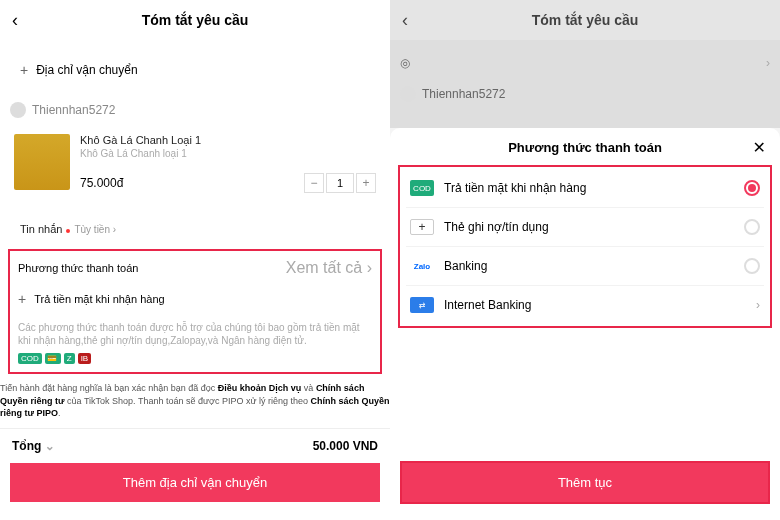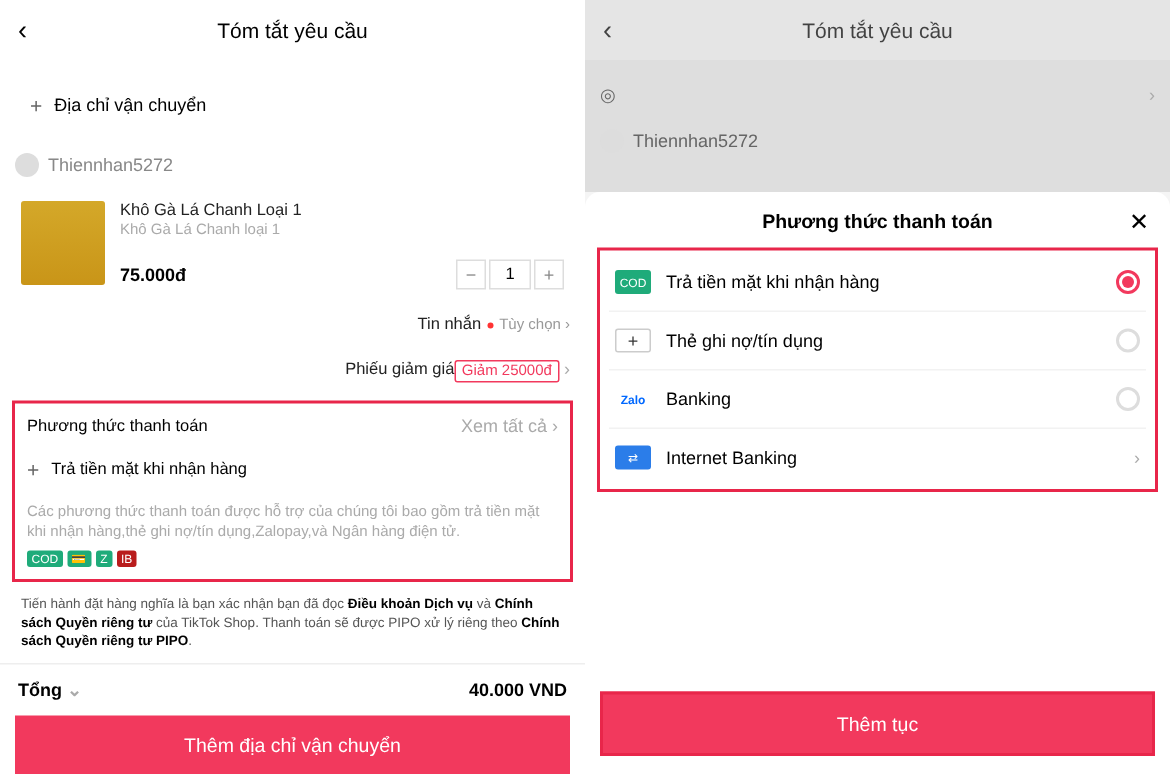--- a/index.html
+++ b/index.html
@@ -2,54 +2,54 @@
 <html><head>
 <meta charset="utf-8">
 <style>
   * { box-sizing: border-box; margin: 0; padding: 0; font-family: -apple-system, Helvetica, Arial, sans-serif; }
   body { background: #000; width: 780px; height: 520px; overflow: hidden; display: flex; }
   .phone { width: 390px; height: 520px; position: relative; }
   .phone-left { background: #fff; }
   .phone-right { background: #f5f5f5; }
   .header { display: flex; align-items: center; justify-content: center; height: 40px; position: relative; background: #fff; }
   .header .back { position: absolute; left: 12px; font-size: 18px; }
-  .header .title { font-size: 14px; font-weight: 400; }
+  .header .title { font-size: 14px; font-weight: 700; }
   .header.dim { background: #e8e8e8; opacity: 0.7; }
   .section { background: #fff; margin: 6px 10px 0; padding: 10px; font-size: 12px; }
   .add-row { display: flex; align-items: center; gap: 8px; padding: 6px 0; }
   .plus { font-size: 14px; color: #666; }
   .user-row { display: flex; align-items: center; gap: 6px; padding: 8px 10px; color: #888; font-size: 12px; }
   .avatar-circle { width: 16px; height: 16px; border-radius: 50%; background: #ddd; }
   .product { display: flex; gap: 10px; padding: 8px 14px; background: #fff; }
   .thumb { width: 56px; height: 56px; background: linear-gradient(#d4a829, #c99518); border-radius: 2px; }
   .prod-info { flex: 1; font-size: 11px; }
   .prod-name { font-weight: 500; color: #222; }
   .prod-sub { color: #aaa; font-size: 10px; margin-top: 2px; }
   .price-row { display: flex; align-items: center; justify-content: space-between; margin-top: 14px; }
-  .price { font-weight: 700; font-size: 12px; }
+  .price { font-weight: 400; font-size: 12px; }
   .qty { display: flex; align-items: center; gap: 2px; }
   .qty-btn { width: 20px; height: 20px; border: 1px solid #ddd; display: flex; align-items: center; justify-content: center; font-size: 12px; color: #888; }
   .qty-val { width: 28px; height: 20px; border: 1px solid #ddd; display: flex; align-items: center; justify-content: center; font-size: 11px; }
-  .row-flex { display: flex; justify-content: flex-end; align-items: center; padding: 8px 10px; font-size: 11px; background: #fff; margin-top: 1px; }
+  .row-flex { display: flex; justify-content: flex-start; align-items: center; padding: 8px 20px; font-size: 11px; background: #fff; margin-top: 14px; }
   .label { color: #222; }
   .option { color: #999; font-size: 10px; }
   .dot { width: 4px; height: 4px; background: #f33; border-radius: 50%; display: inline-block; margin: 0 4px; }
   .discount-tag { color: #f2395d; border: 1px solid #f2395d; padding: 1px 4px; font-size: 10px; border-radius: 2px; }
   .highlight-box { border: 2px solid #e8264a; margin: 6px 8px 0; padding: 8px; background: #fff; }
   .pm-head { display: flex; justify-content: space-between; align-items: center; font-size: 11px; padding-bottom: 6px; }
-  .pm-head .all { color: #aaa; font-size: 12px; }
+  .pm-head .all { color: #aaa; font-size: 16px; }
   .pm-add { display: flex; align-items: center; gap: 8px; padding: 8px 0; font-size: 11px; }
   .disclaimer { font-size: 10px; color: #aaa; line-height: 1.3; margin-top: 6px; }
   .badges { display: flex; gap: 3px; margin-top: 6px; }
   .badge { padding: 1px 3px; font-size: 8px; color: #fff; border-radius: 2px; }
   .b-cod { background: #1fab7a; }
   .b-card { background: #1fab7a; }
   .b-zalo { background: #1fab7a; }
   .b-ib { background: #b91c1c; }
-  .terms { font-size: 9px; color: #555; padding: 8px 14px; line-height: 1.4; }
+  .terms { font-size: 9px; color: #555; padding: 8px 0; line-height: 1.4; }
   .terms b { color: #000; }
   .total-bar { display: flex; justify-content: space-between; align-items: center; padding: 10px 12px; font-size: 12px; font-weight: 600; border-top: 1px solid #eee; background: #fff; }
   .cta { background: #f2395d; color: #fff; text-align: center; padding: 12px; font-size: 13px; font-weight: 500; margin: 0 10px 8px; }
   .cta.boxed { border: 2px solid #e8264a; }
   .dim-area { position: absolute; top: 0; left: 0; right: 0; height: 128px; background: rgba(200,200,200,0.5); }
   .dim-content { padding: 8px 10px; font-size: 12px; color: #666; }
   .dim-row { display: flex; align-items: center; gap: 6px; padding: 8px 0; }
   .pin { font-size: 12px; }
   .sheet { position: absolute; bottom: 0; left: 0; right: 0; background: #fff; border-radius: 10px 10px 0 0; padding: 12px 0 0; height: 392px; display: flex; flex-direction: column; }
   .sheet-head { display: flex; align-items: center; justify-content: center; position: relative; padding-bottom: 10px; }
@@ -98,25 +98,21 @@
         <div class="qty">
           <span class="qty-btn">−</span>
           <span class="qty-val">1</span>
           <span class="qty-btn">+</span>
         </div>
       </div>
     </div>
   </div>
   <div class="row-flex">
     <span class="label">Tin nhắn</span>
-    <span class="option"><span class="dot"></span><span>Tùy chọn</span> ›</span>
-  </div>
-  <div class="row-flex">
-    <span class="label">Phiếu giảm giá</span>
-    <span><span class="discount-tag">Giảm 25000đ</span> <span class="chev">›</span></span>
+    <span class="option"><span class="dot"></span><span>Tùy tiền</span> ›</span>
   </div>
   <div class="highlight-box">
     <div class="pm-head">
       <span>Phương thức thanh toán</span>
       <span class="all"><span>Xem tất cả</span> ›</span>
     </div>
     <div class="pm-add">
       <span class="plus">+</span>
       <span>Trả tiền mặt khi nhận hàng</span>
     </div>
@@ -126,21 +122,21 @@
       <span class="badge b-card">💳</span>
       <span class="badge b-zalo">Z</span>
       <span class="badge b-ib">IB</span>
     </div>
   </div>
   <div class="terms">
     <span>Tiến hành đặt hàng nghĩa là bạn xác nhận bạn đã đọc </span><b>Điều khoản Dịch vụ</b><span> và </span><b>Chính sách Quyền riêng tư</b><span> của TikTok Shop. Thanh toán sẽ được PIPO xử lý riêng theo </span><b>Chính sách Quyền riêng tư PIPO</b><span>.</span>
   </div>
   <div class="total-bar">
     <span><span>Tổng</span> <span class="chev">⌄</span></span>
-    <span>40.000 VND</span>
+    <span>50.000 VND</span>
   </div>
   <div class="cta">Thêm địa chỉ vận chuyển</div>
 </div>
 
 <div class="phone phone-right">
   <div class="dim-area">
     <div class="header dim">
       <span class="back">‹</span>
       <span class="title">Tóm tắt yêu cầu</span>
     </div>

